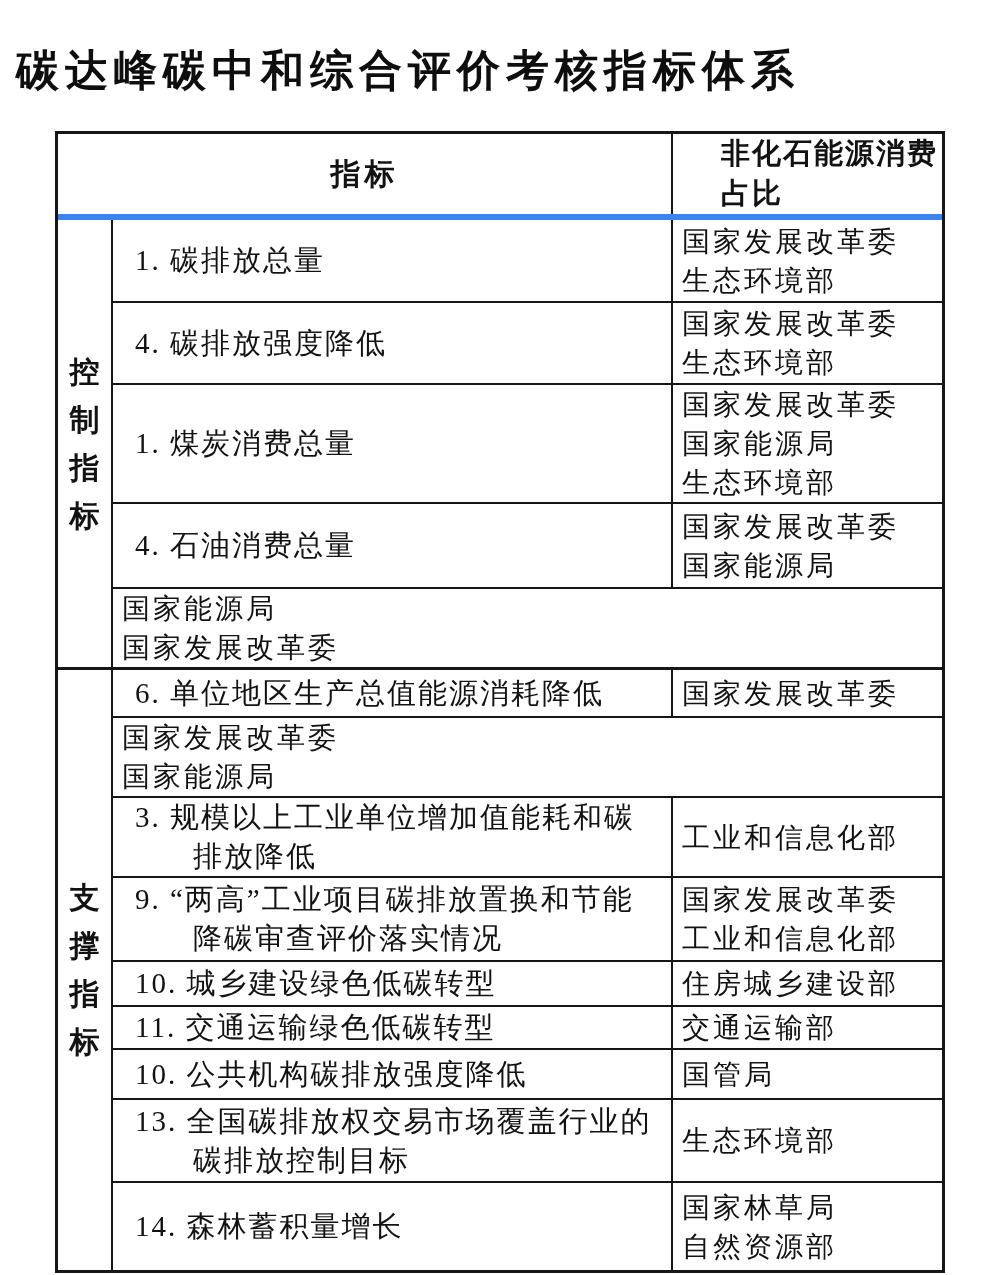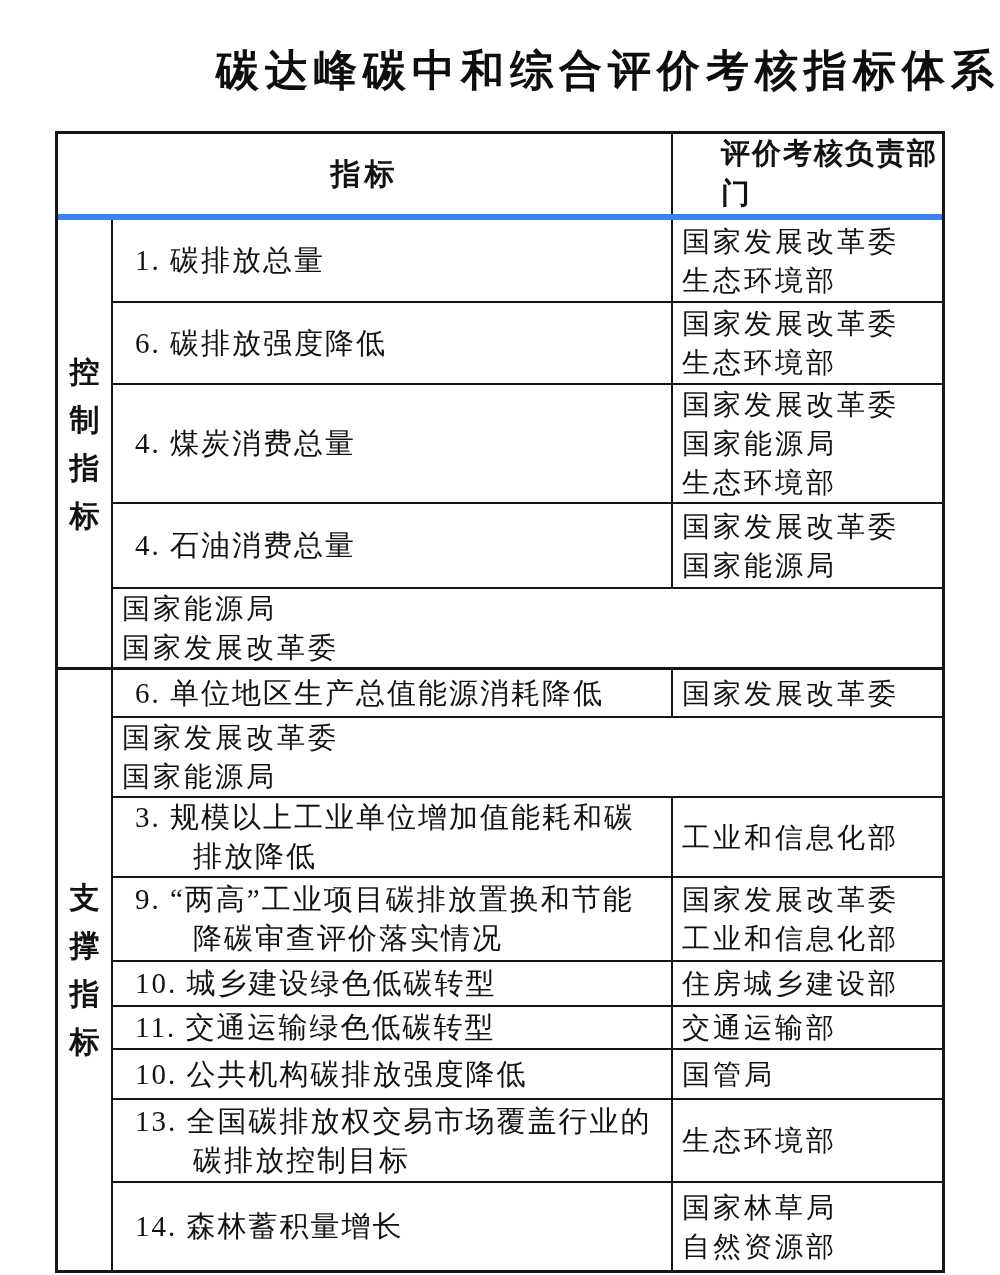--- a/index.html
+++ b/index.html
@@ -5,22 +5,22 @@
   html, body {
     margin: 0; padding: 0;
     width: 1000px; height: 1275px;
     background: #ffffff;
     color: #121212;
     font-family: "Liberation Serif", "DejaVu Serif", serif;
     overflow: hidden;
   }
   .page { width: 1000px; height: 1275px; position: relative; }
   .title {
-    margin: 42px 0 0 6px;
-    text-align: right;
+    margin: 42px 0 0 16px;
+    text-align: left;
     font-size: 43px;
     font-weight: bold;
     letter-spacing: 6px;
     color: #0e0e0e;
   }
   .tbl {
     width: 884px;
     margin: 31px 0 0 55px;
     border: 3px solid #161616;
   }
@@ -79,21 +79,21 @@
 <body>
 
 <div class="page">
 
   <h1 class="title">碳达峰碳中和综合评价考核指标体系</h1>
 
   <div class="tbl">
 
     <div class="hdr">
       <div class="hdr-ind">指标</div>
-      <div class="hdr-dep">评价考核负责部门</div>
+      <div class="hdr-dep">非化石能源消费占比</div>
     </div>
 
     <div class="group">
       <div class="glabel">
         <span class="glabel-text">控制指标</span>
       </div>
       <div class="grows">
 
         <div class="row" style="min-height:81px">
           <div class="cind">
@@ -101,32 +101,32 @@
           </div>
           <div class="cdep">
             <div class="dep-line">国家发展改革委</div>
             <div class="dep-line">生态环境部</div>
             <div class="dep-line"></div>
           </div>
         </div>
 
         <div class="row" style="min-height:80px">
           <div class="cind">
-            <span class="ind-text">6. 碳排放强度降低</span>
+            <span class="ind-text">4. 碳排放强度降低</span>
           </div>
           <div class="cdep">
             <div class="dep-line">国家发展改革委</div>
             <div class="dep-line">生态环境部</div>
             <div class="dep-line"></div>
           </div>
         </div>
 
         <div class="row" style="min-height:116px">
           <div class="cind">
-            <span class="ind-text">4. 煤炭消费总量</span>
+            <span class="ind-text">1. 煤炭消费总量</span>
           </div>
           <div class="cdep">
             <div class="dep-line">国家发展改革委</div>
             <div class="dep-line">国家能源局</div>
             <div class="dep-line">生态环境部</div>
           </div>
         </div>
 
         <div class="row" style="min-height:83px">
           <div class="cind">

